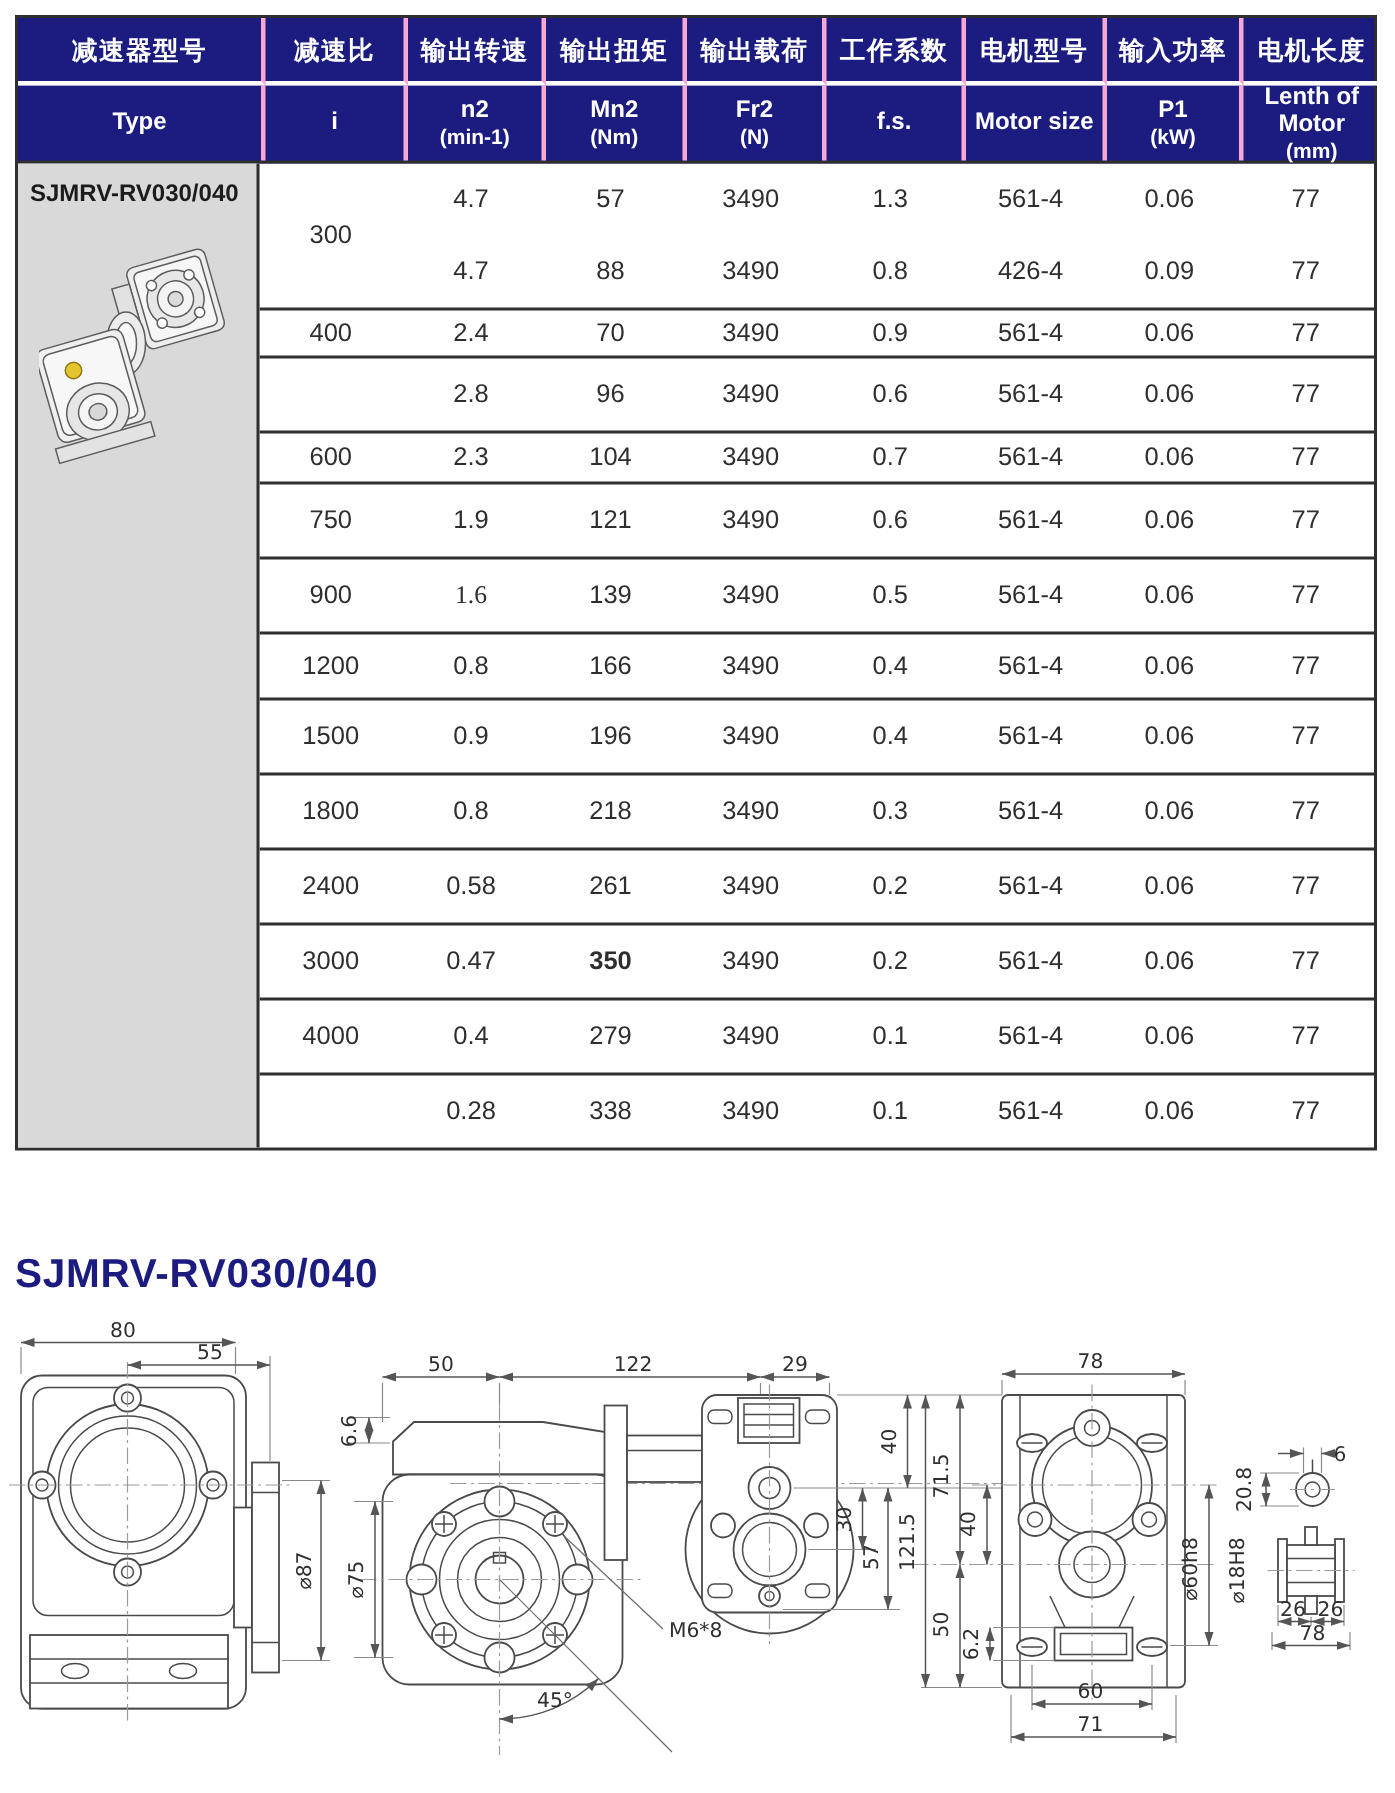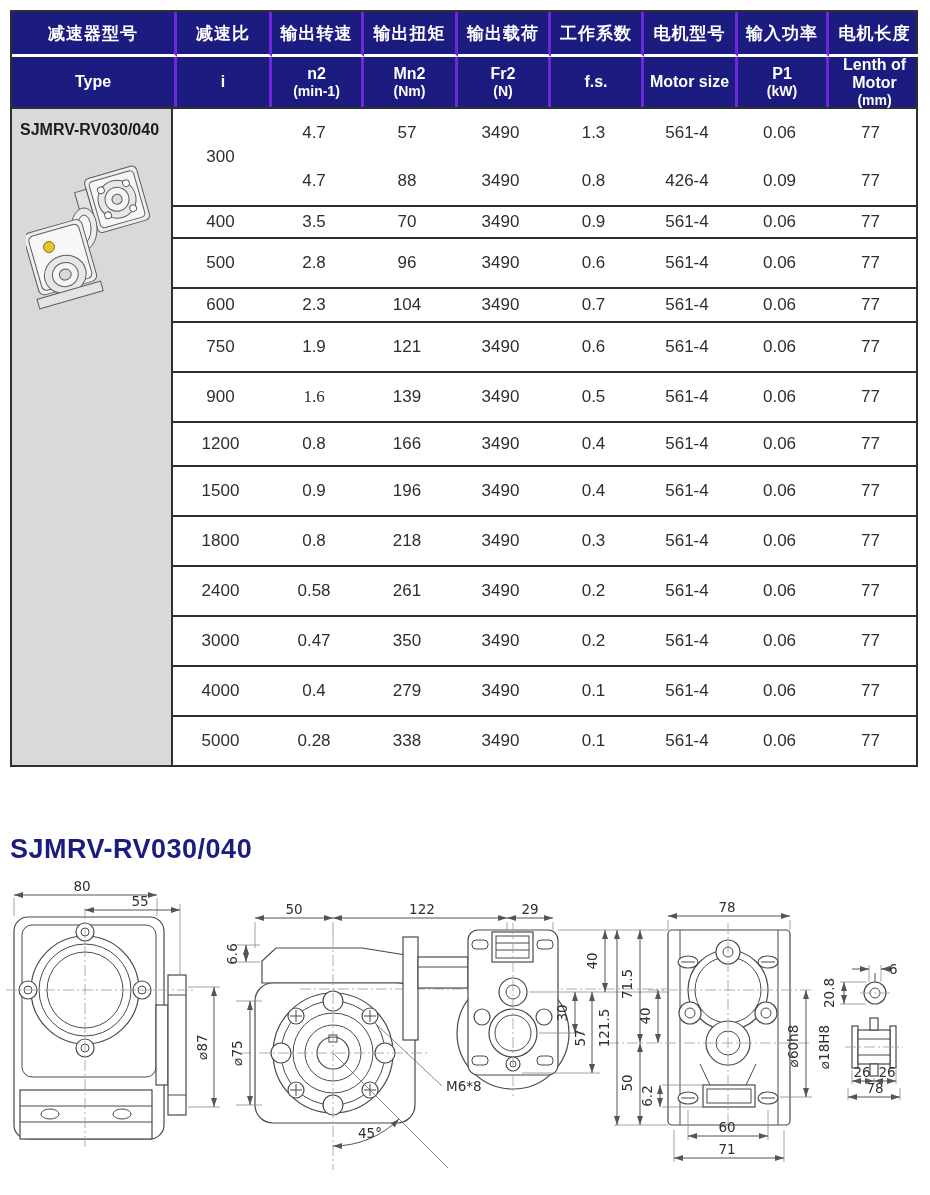--- a/index.html
+++ b/index.html
@@ -3,21 +3,21 @@
 <meta charset="utf-8">
 <style>
   html,body{margin:0;padding:0;background:#ffffff;}
   .page{position:relative;width:930px;height:1195px;background:#fff;overflow:hidden;
         font-family:"Liberation Sans","DejaVu Sans",sans-serif;color:#303030;}
 
   
   .spec-table{position:absolute;left:10px;top:10px;width:908px;border:2px solid #2f2f2f;box-sizing:border-box;}
   .hrow{display:grid;grid-template-columns:165px 95px 92px 94px 93px 93px 94px 91px 91px;background:#1c1c80;}
   .hcell{box-sizing:border-box;display:flex;flex-direction:column;align-items:center;justify-content:center;
-         color:#fff;font-weight:bold;text-align:center;border-right:3px solid #6d28d9;}
+         color:#fff;font-weight:bold;text-align:center;border-right:3px solid #f9a8d4;}
   .hcell:last-child{border-right:none;}
   .hrow1 .hcell{height:45px;border-bottom:3px solid #fff;font-size:17px;letter-spacing:1px;}
   .hrow2 .hcell{height:50px;font-size:16px;line-height:1.15;}
   .hcell .sub{font-size:14px;font-weight:bold;}
   .hrow2{border-bottom:2px solid #2f2f2f;}
 
   .tbody{display:flex;}
   .type-col{width:165px;box-sizing:border-box;background:#d9d9d9;border-right:2px solid #2f2f2f;position:relative;}
   .type-label{padding:12px 4px 0 8px;font-size:16px;font-weight:bold;color:#1b1b1b;white-space:nowrap;}
   .gearbox-art{position:absolute;left:14px;top:42px;}
@@ -140,30 +140,29 @@
             <div class="cell" style="grid-area: 2 / 2;">4.7</div>
             <div class="cell" style="grid-area: 2 / 3;">88</div>
             <div class="cell" style="grid-area: 2 / 4;">3490</div>
             <div class="cell" style="grid-area: 2 / 5;">0.8</div>
             <div class="cell" style="grid-area: 2 / 6;">426-4</div>
             <div class="cell" style="grid-area: 2 / 7;">0.09</div>
             <div class="cell" style="grid-area: 2 / 8;">77</div>
           </div>
           <div class="group" style="height: 32px;">
             <div class="cell" style="grid-area: 1 / 1 / span 1;">400</div>
-            <div class="cell" style="grid-area: 1 / 2;">3.5</div>
+            <div class="cell" style="grid-area: 1 / 2;">2.4</div>
             <div class="cell" style="grid-area: 1 / 3;">70</div>
             <div class="cell" style="grid-area: 1 / 4;">3490</div>
             <div class="cell" style="grid-area: 1 / 5;">0.9</div>
             <div class="cell" style="grid-area: 1 / 6;">561-4</div>
             <div class="cell" style="grid-area: 1 / 7;">0.06</div>
             <div class="cell" style="grid-area: 1 / 8;">77</div>
           </div>
           <div class="group" style="height: 50px;">
-            <div class="cell" style="grid-area: 1 / 1 / span 1;">500</div>
             <div class="cell" style="grid-area: 1 / 2;">2.8</div>
             <div class="cell" style="grid-area: 1 / 3;">96</div>
             <div class="cell" style="grid-area: 1 / 4;">3490</div>
             <div class="cell" style="grid-area: 1 / 5;">0.6</div>
             <div class="cell" style="grid-area: 1 / 6;">561-4</div>
             <div class="cell" style="grid-area: 1 / 7;">0.06</div>
             <div class="cell" style="grid-area: 1 / 8;">77</div>
           </div>
           <div class="group" style="height: 34px;">
             <div class="cell" style="grid-area: 1 / 1 / span 1;">600</div>
@@ -231,39 +230,38 @@
             <div class="cell" style="grid-area: 1 / 3;">261</div>
             <div class="cell" style="grid-area: 1 / 4;">3490</div>
             <div class="cell" style="grid-area: 1 / 5;">0.2</div>
             <div class="cell" style="grid-area: 1 / 6;">561-4</div>
             <div class="cell" style="grid-area: 1 / 7;">0.06</div>
             <div class="cell" style="grid-area: 1 / 8;">77</div>
           </div>
           <div class="group" style="height: 50px;">
             <div class="cell" style="grid-area: 1 / 1 / span 1;">3000</div>
             <div class="cell" style="grid-area: 1 / 2;">0.47</div>
-            <div class="cell" style="grid-area: 1 / 3;">350</div>
+            <div class="cell" style="grid-area: 1 / 3; font-weight: bold;">350</div>
             <div class="cell" style="grid-area: 1 / 4;">3490</div>
             <div class="cell" style="grid-area: 1 / 5;">0.2</div>
             <div class="cell" style="grid-area: 1 / 6;">561-4</div>
             <div class="cell" style="grid-area: 1 / 7;">0.06</div>
             <div class="cell" style="grid-area: 1 / 8;">77</div>
           </div>
           <div class="group" style="height: 50px;">
             <div class="cell" style="grid-area: 1 / 1 / span 1;">4000</div>
             <div class="cell" style="grid-area: 1 / 2;">0.4</div>
             <div class="cell" style="grid-area: 1 / 3;">279</div>
             <div class="cell" style="grid-area: 1 / 4;">3490</div>
             <div class="cell" style="grid-area: 1 / 5;">0.1</div>
             <div class="cell" style="grid-area: 1 / 6;">561-4</div>
             <div class="cell" style="grid-area: 1 / 7;">0.06</div>
             <div class="cell" style="grid-area: 1 / 8;">77</div>
           </div>
           <div class="group" style="height: 50px;">
-            <div class="cell" style="grid-area: 1 / 1 / span 1;">5000</div>
             <div class="cell" style="grid-area: 1 / 2;">0.28</div>
             <div class="cell" style="grid-area: 1 / 3;">338</div>
             <div class="cell" style="grid-area: 1 / 4;">3490</div>
             <div class="cell" style="grid-area: 1 / 5;">0.1</div>
             <div class="cell" style="grid-area: 1 / 6;">561-4</div>
             <div class="cell" style="grid-area: 1 / 7;">0.06</div>
             <div class="cell" style="grid-area: 1 / 8;">77</div>
           </div>
         </div>
     </div>

